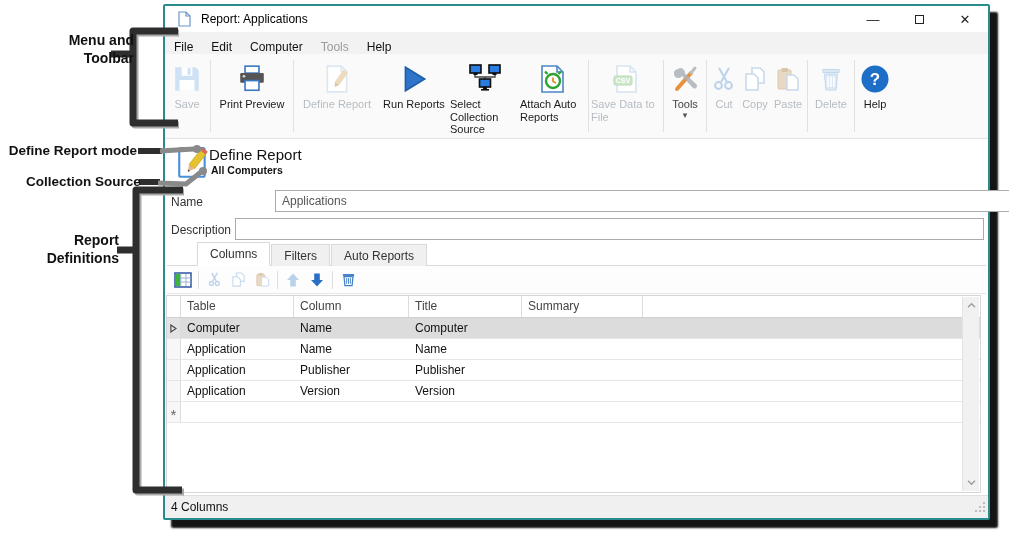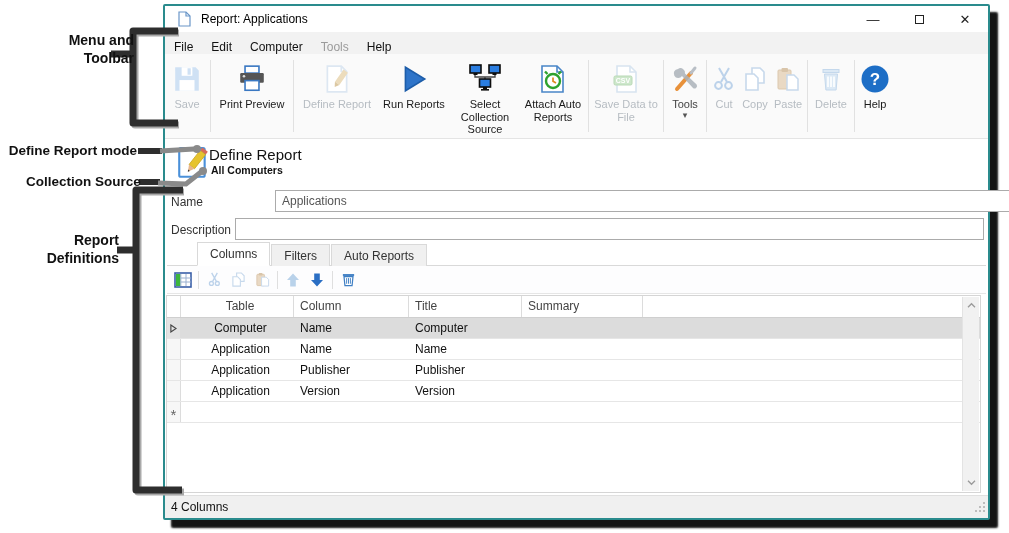--- a/index.html
+++ b/index.html
@@ -30,21 +30,21 @@
 
   
   .menubar { position:absolute; left:0; top:26px; width:100%; height:22px; background:#f2f2f2; display:flex; align-items:flex-end; font-size:12px; }
   .menu-item { padding:0 9px; color:#111; }
   .menu-item.disabled { color:#9b9b9b; }
 
   
   .toolbar { position:absolute; left:0; top:48px; width:100%; height:85px; background:#fafafa; border-bottom:1px solid #e4e4e4; display:flex; align-items:stretch; padding:2px 1px; }
   .tbtn { display:flex; flex-direction:column; align-items:center; padding-top:5px; }
   .ticon { height:36px; display:flex; align-items:center; justify-content:center; }
-  .tlabel { font-size:11px; line-height:12.5px; text-align:center; color:#1a1a1a; margin-top:1px; }
+  .tlabel { font-size:11px; line-height:12.5px; text-align:left; color:#1a1a1a; margin-top:1px; }
   .tbtn.disabled .tlabel { color:#b6bcc2; }
   .tsep { width:1px; background:#e1e1e1; margin:4px 2px; }
   .caret { font-size:9px; color:#555; line-height:8px; }
 
   
   .def-header { position:absolute; left:0; top:134px; width:100%; height:50px; background:#fff; }
   .def-header .hicon { position:absolute; left:10px; top:5px; }
   .def-title { position:absolute; left:44px; top:6px; font-size:15px; color:#111; }
   .def-sub { position:absolute; left:46px; top:24px; font-size:10.5px; font-weight:bold; color:#111; }
 
@@ -61,21 +61,21 @@
   
   .minibar { position:absolute; left:2px; top:260px; width:819px; height:28px; background:#fdfdfe; border-bottom:1px solid #e6e6e6; display:flex; align-items:center; padding-left:4px; }
   .mbtn { width:24px; height:22px; display:flex; align-items:center; justify-content:center; }
   .msep { width:1px; height:18px; background:#dfdfdf; margin:0 3px; }
 
   
   .grid { position:absolute; left:1px; top:289px; width:815px; height:198px; border:1px solid #d5d5d5; background:#fff; }
   .grid-header { display:flex; height:22px; border-bottom:1px solid #cfcfcf; background:#fff; }
   .ghc { font-size:12px; color:#444; padding:3px 0 0 6px; border-right:1px solid #dcdcdc; }
   .c-rowhdr { width:14px; border-right:1px solid #dcdcdc; flex:none; }
-  .c-table { width:113px; flex:none;text-align:center; }
+  .c-table { width:113px; flex:none; }
   .c-col { width:115px; flex:none; }
   .c-title { width:113px; flex:none; }
   .c-sum { width:121px; flex:none; }
   .c-rest { flex:1; border-right:none; }
   .grow { display:flex; height:21px; border-bottom:1px solid #e6e6e6; background:#fff; }
   .grow.selected { background:#dcdcdc; }
   .gc { font-size:12px; padding:2.5px 0 0 6px; color:#111; overflow:hidden; white-space:nowrap; }
   .gc.rowhdr { width:14px; border-right:1px solid #dcdcdc; flex:none; padding:0; display:flex; align-items:center; justify-content:center; background:#f7f7f7; }
   .grow.selected .gc.rowhdr { background:#e3e3e3; }
   .star { color:#666; font-size:15px; line-height:10px; padding-top:6px; }

